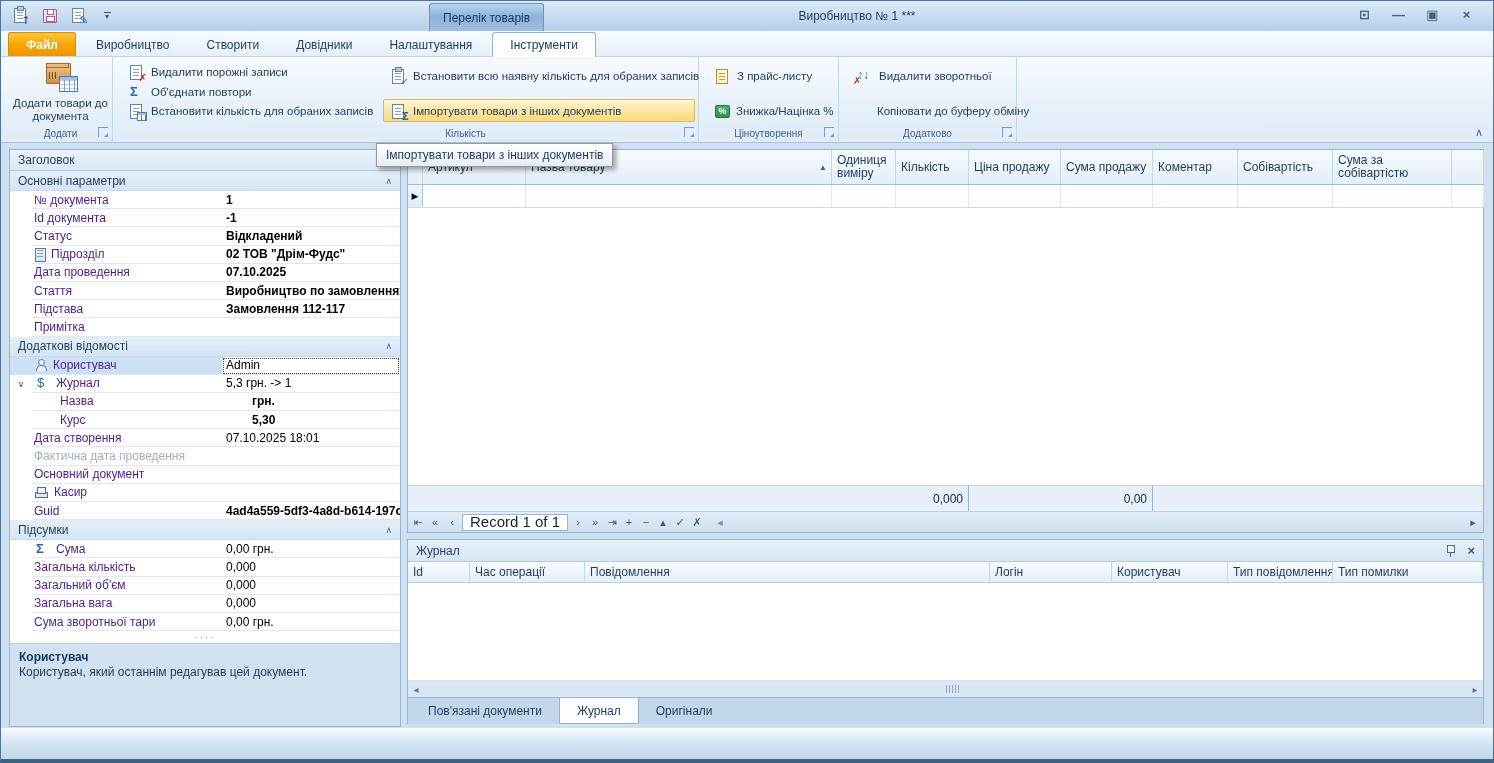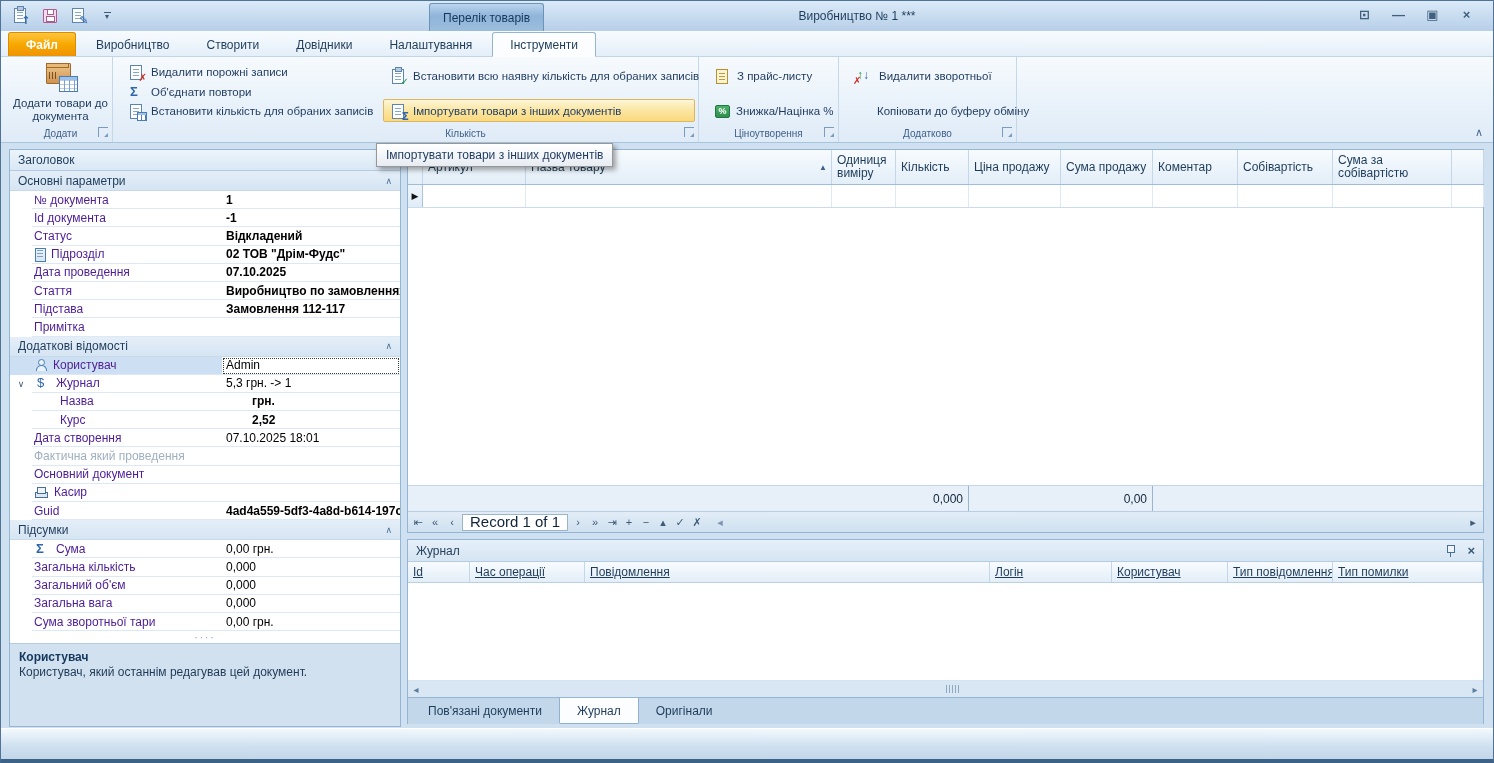--- a/index.html
+++ b/index.html
@@ -98,21 +98,21 @@
   .nav-right{margin-left:auto;}
 
   
   .journal-panel{position:absolute;left:406px;top:538px;width:1077px;height:159px;background:#fff;
     border:1px solid #94b6d4;box-sizing:border-box;display:flex;flex-direction:column;}
   .j-caption{height:21px;flex:none;background:linear-gradient(#e6f0f9,#d6e5f3);border-bottom:1px solid #b4cce2;
     display:flex;align-items:center;padding:0 8px;color:#27435e;}
   .jc-icons{margin-left:auto;display:flex;gap:12px;align-items:center;}
   .j-close{color:#3c5a78;font-weight:bold;font-size:13px;line-height:10px;}
   .j-header{height:20px;flex:none;display:flex;background:linear-gradient(#f7fbfe,#e3eef8);border-bottom:1px solid #b9cfe4;}
-  .jh-cell{border-right:1px solid #c3d7e9;display:flex;align-items:center;padding:9px 5px;color:#1e3c5a;box-sizing:border-box;flex:none;overflow:hidden;white-space:nowrap;text-decoration:underline;}
+  .jh-cell{border-right:1px solid #c3d7e9;display:flex;align-items:center;padding:9px 5px;color:#1e3c5a;box-sizing:border-box;flex:none;overflow:hidden;white-space:nowrap;}
   .j-body{flex:1;background:#fff;border-bottom:1px solid #d5e3f0;}
   .j-scroll{height:16px;flex:none;background:#d9e6f3;display:flex;align-items:center;color:#5a7da0;position:relative;}
   .j-scroll .arrow{width:16px;text-align:center;font-size:10px;}
   .j-grip{position:absolute;left:50%;top:4px;width:14px;height:8px;
     background:repeating-linear-gradient(90deg,#8fa9c2 0 1px,transparent 1px 3px);}
 
   
   .bottom-tabs{position:absolute;left:406px;top:697px;width:1077px;height:26px;background:#c3d7ea;
     border-left:1px solid #94b6d4;border-right:1px solid #94b6d4;box-sizing:border-box;
     display:flex;align-items:stretch;padding-left:3px;}
@@ -421,33 +421,33 @@
           <div class="lp-label">
             <span>Назва</span>
           </div>
           <div class="lp-value bold">грн.</div>
         </div>
         <div class="lp-row indent1">
           <div class="lp-gutter"></div>
           <div class="lp-label">
             <span>Курс</span>
           </div>
-          <div class="lp-value bold">2,52</div>
+          <div class="lp-value bold">5,30</div>
         </div>
         <div class="lp-row">
           <div class="lp-gutter"></div>
           <div class="lp-label">
             <span>Дата створення</span>
           </div>
           <div class="lp-value">07.10.2025 18:01</div>
         </div>
         <div class="lp-row">
           <div class="lp-gutter"></div>
           <div class="lp-label muted">
-            <span>Фактична який проведення</span>
+            <span>Фактична дата проведення</span>
           </div>
           <div class="lp-value"></div>
         </div>
         <div class="lp-row">
           <div class="lp-gutter"></div>
           <div class="lp-label">
             <span>Основний документ</span>
           </div>
           <div class="lp-value"></div>
         </div>

